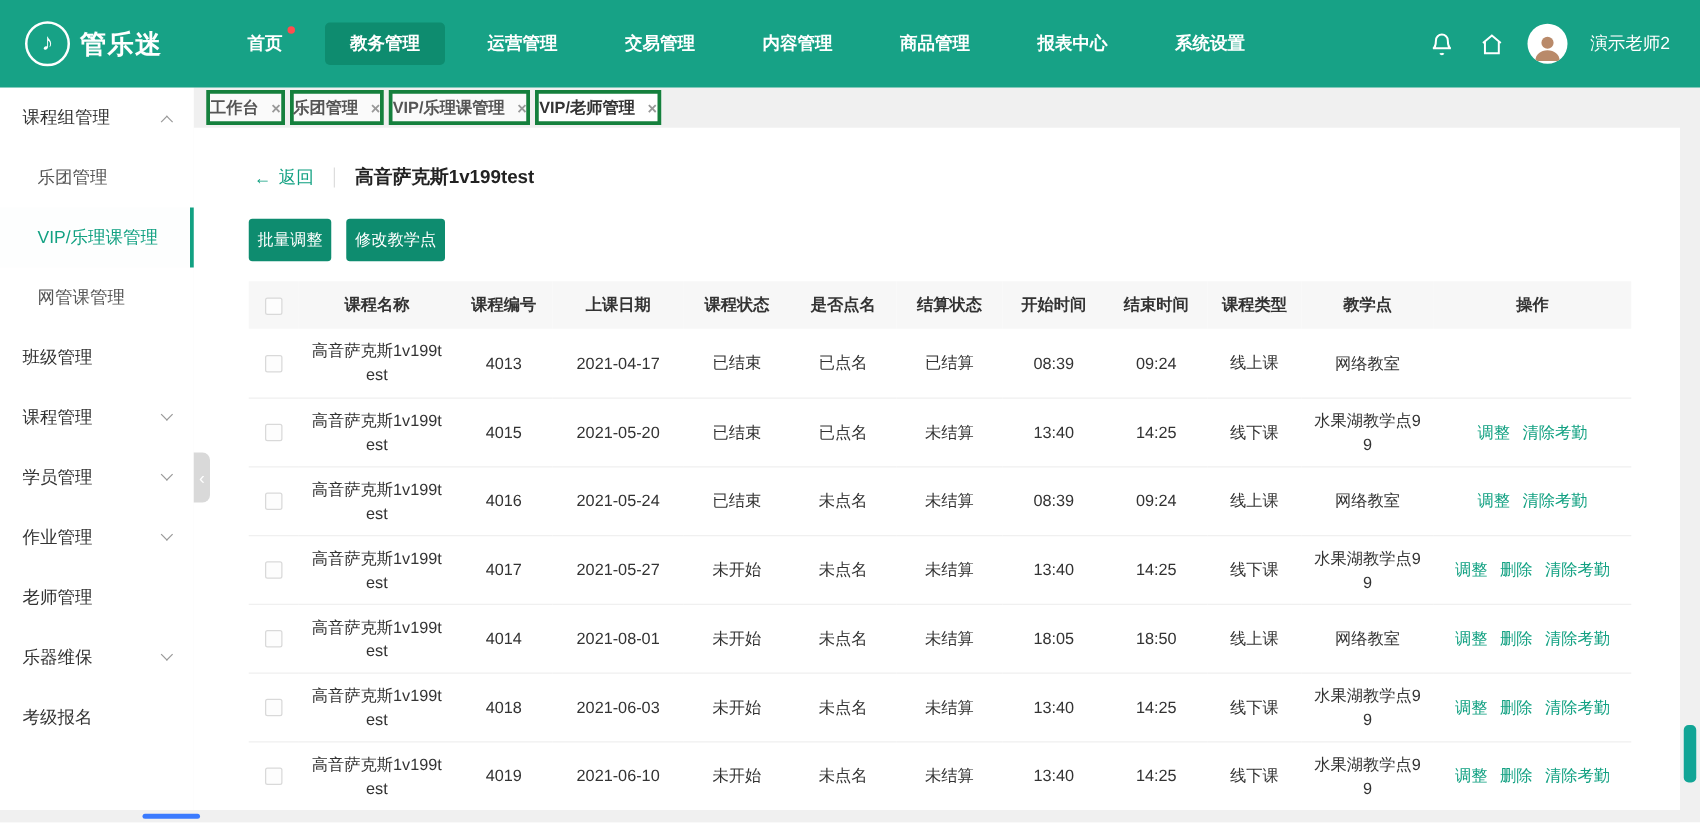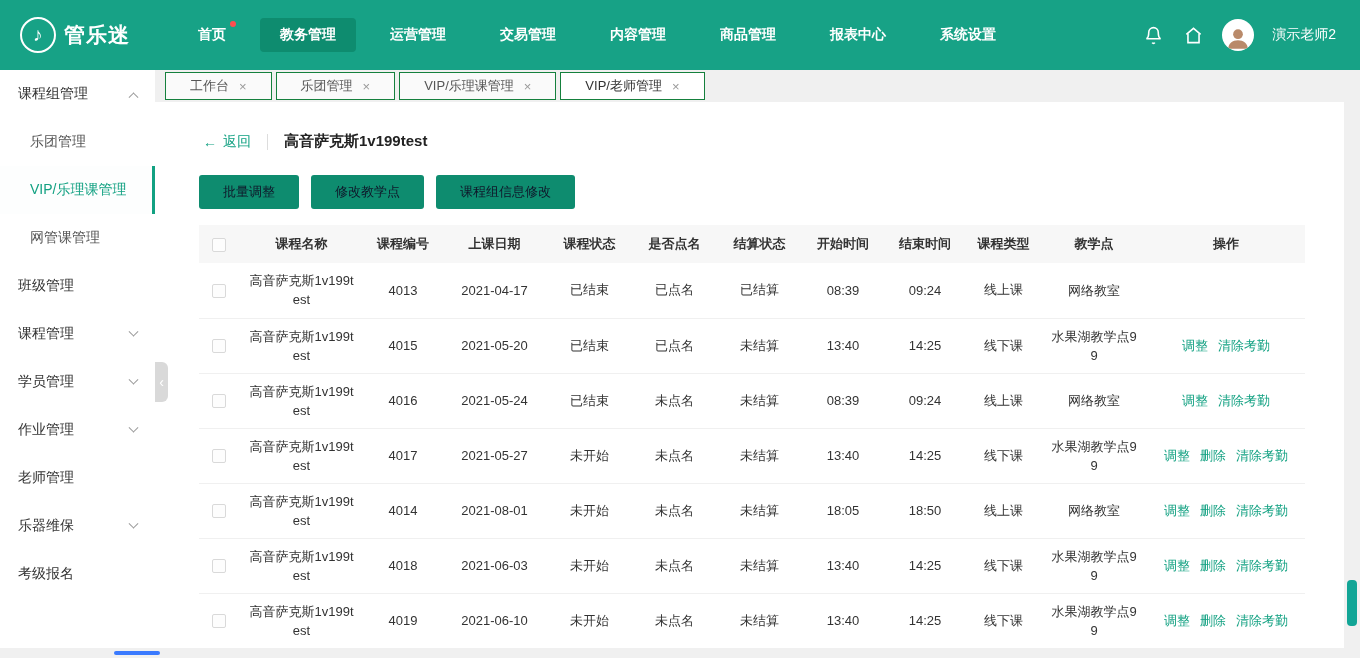--- a/index.html
+++ b/index.html
@@ -25,32 +25,32 @@
   .side-item { height:48px; display:flex; align-items:center; justify-content:space-between; padding:0 18px; font-size:14px; color:#333; cursor:pointer; }
   .side-item .lbl { white-space:nowrap; }
   .side-sub { padding-left:30px; color:#555; }
   .side-sub.active { color:#12a182; border-right:3px solid #12a182; background:#fdfefe; }
   .chev { width:7px; height:7px; border-right:1.5px solid #999; border-bottom:1.5px solid #999; display:inline-block; }
   .chev.up { transform:rotate(-135deg) translate(-2px,-2px); }
   .chev.down { transform:rotate(45deg) translate(-2px,-2px); }
 
   
   .tabbar { position:absolute; top:70px; left:155px; right:0; height:32px; background:#f0f0f0; display:flex; align-items:center; padding-left:10px; gap:4px; z-index:3; }
-  .tab { display:flex; align-items:center; gap:10px; background:#fafafa; border:1px solid #15803d; padding:0 24px; height:28px; font-size:13px; color:#555; cursor:pointer; white-space:nowrap; }
+  .tab { display:flex; align-items:center; gap:10px; background:#fafafa; border:3px solid #15803d; padding:0 0; height:28px; font-size:13px; color:#555; cursor:pointer; white-space:nowrap;font-weight:bold; }
   .tab.active { background:#fff; color:#333; }
   .tab-close { color:#999; font-size:13px; line-height:1; cursor:pointer; }
 
   
   .content { position:absolute; top:102px; left:155px; right:16px; bottom:10px; background:#fff; overflow:hidden; }
   .back-row { display:flex; align-items:center; padding:30px 0 0 48px; }
   .back-link { color:#12a182; font-size:14px; cursor:pointer; display:flex; align-items:center; gap:6px; }
   .v-divider { width:1px; height:16px; background:#ddd; margin:0 16px; }
   .page-title { font-size:15px; font-weight:bold; color:#222; }
   .btn-row { padding:24px 0 0 44px; display:flex; gap:12px; }
-  .btn { background:#0e8c6f; color:#0f172a; font-size:13px; padding:8px 24px; border-radius:3px; border:none; cursor:pointer; white-space:nowrap; }
+  .btn { background:#0e8c6f; color:#ffffff; font-size:13px; padding:8px 7px; border-radius:3px; border:none; cursor:pointer; white-space:nowrap; }
 
   table { margin:16px 44px 0; width:calc(100% - 88px); border-collapse:collapse; table-layout:fixed; }
   thead th { background:#f7f7f7; height:38px; font-size:13px; color:#333; font-weight:bold; text-align:center; }
   tbody td { height:55px; text-align:center; font-size:13px; color:#333; border-bottom:1px solid #f0f0f0; }
   .cell-name, .cell-location { word-break:break-all; line-height:19px; padding:0 8px; }
   .action-link { color:#12a182; margin:0 5px; cursor:pointer; white-space:nowrap; text-decoration:none; font-size:13px; }
   .cb { display:inline-block; width:14px; height:14px; border:1px solid #d9d9d9; border-radius:2px; background:#fdfdfd; vertical-align:middle; cursor:pointer; }
 
   
   .collapse-handle { position:absolute; left:155px; top:362px; width:13px; height:40px; background:#d9d9d9; border-radius:0 6px 6px 0; color:#fff; display:flex; align-items:center; justify-content:center; font-size:14px; cursor:pointer; z-index:6; }
@@ -171,21 +171,20 @@
       <span class="back-link">
         <span>←</span>
         <span>返回</span>
       </span>
       <span class="v-divider"></span>
       <span class="page-title">高音萨克斯1v199test</span>
     </div>
     <div class="btn-row">
       <button class="btn">批量调整</button>
       <button class="btn">修改教学点</button>
-      <button class="btn">课程组信息修改</button>
     </div>
 
     <table>
       <colgroup>
         <col style="width:40px">
           <col style="width:125px">
           <col style="width:78px">
           <col style="width:105px">
         <col style="width:85px">
           <col style="width:85px">

